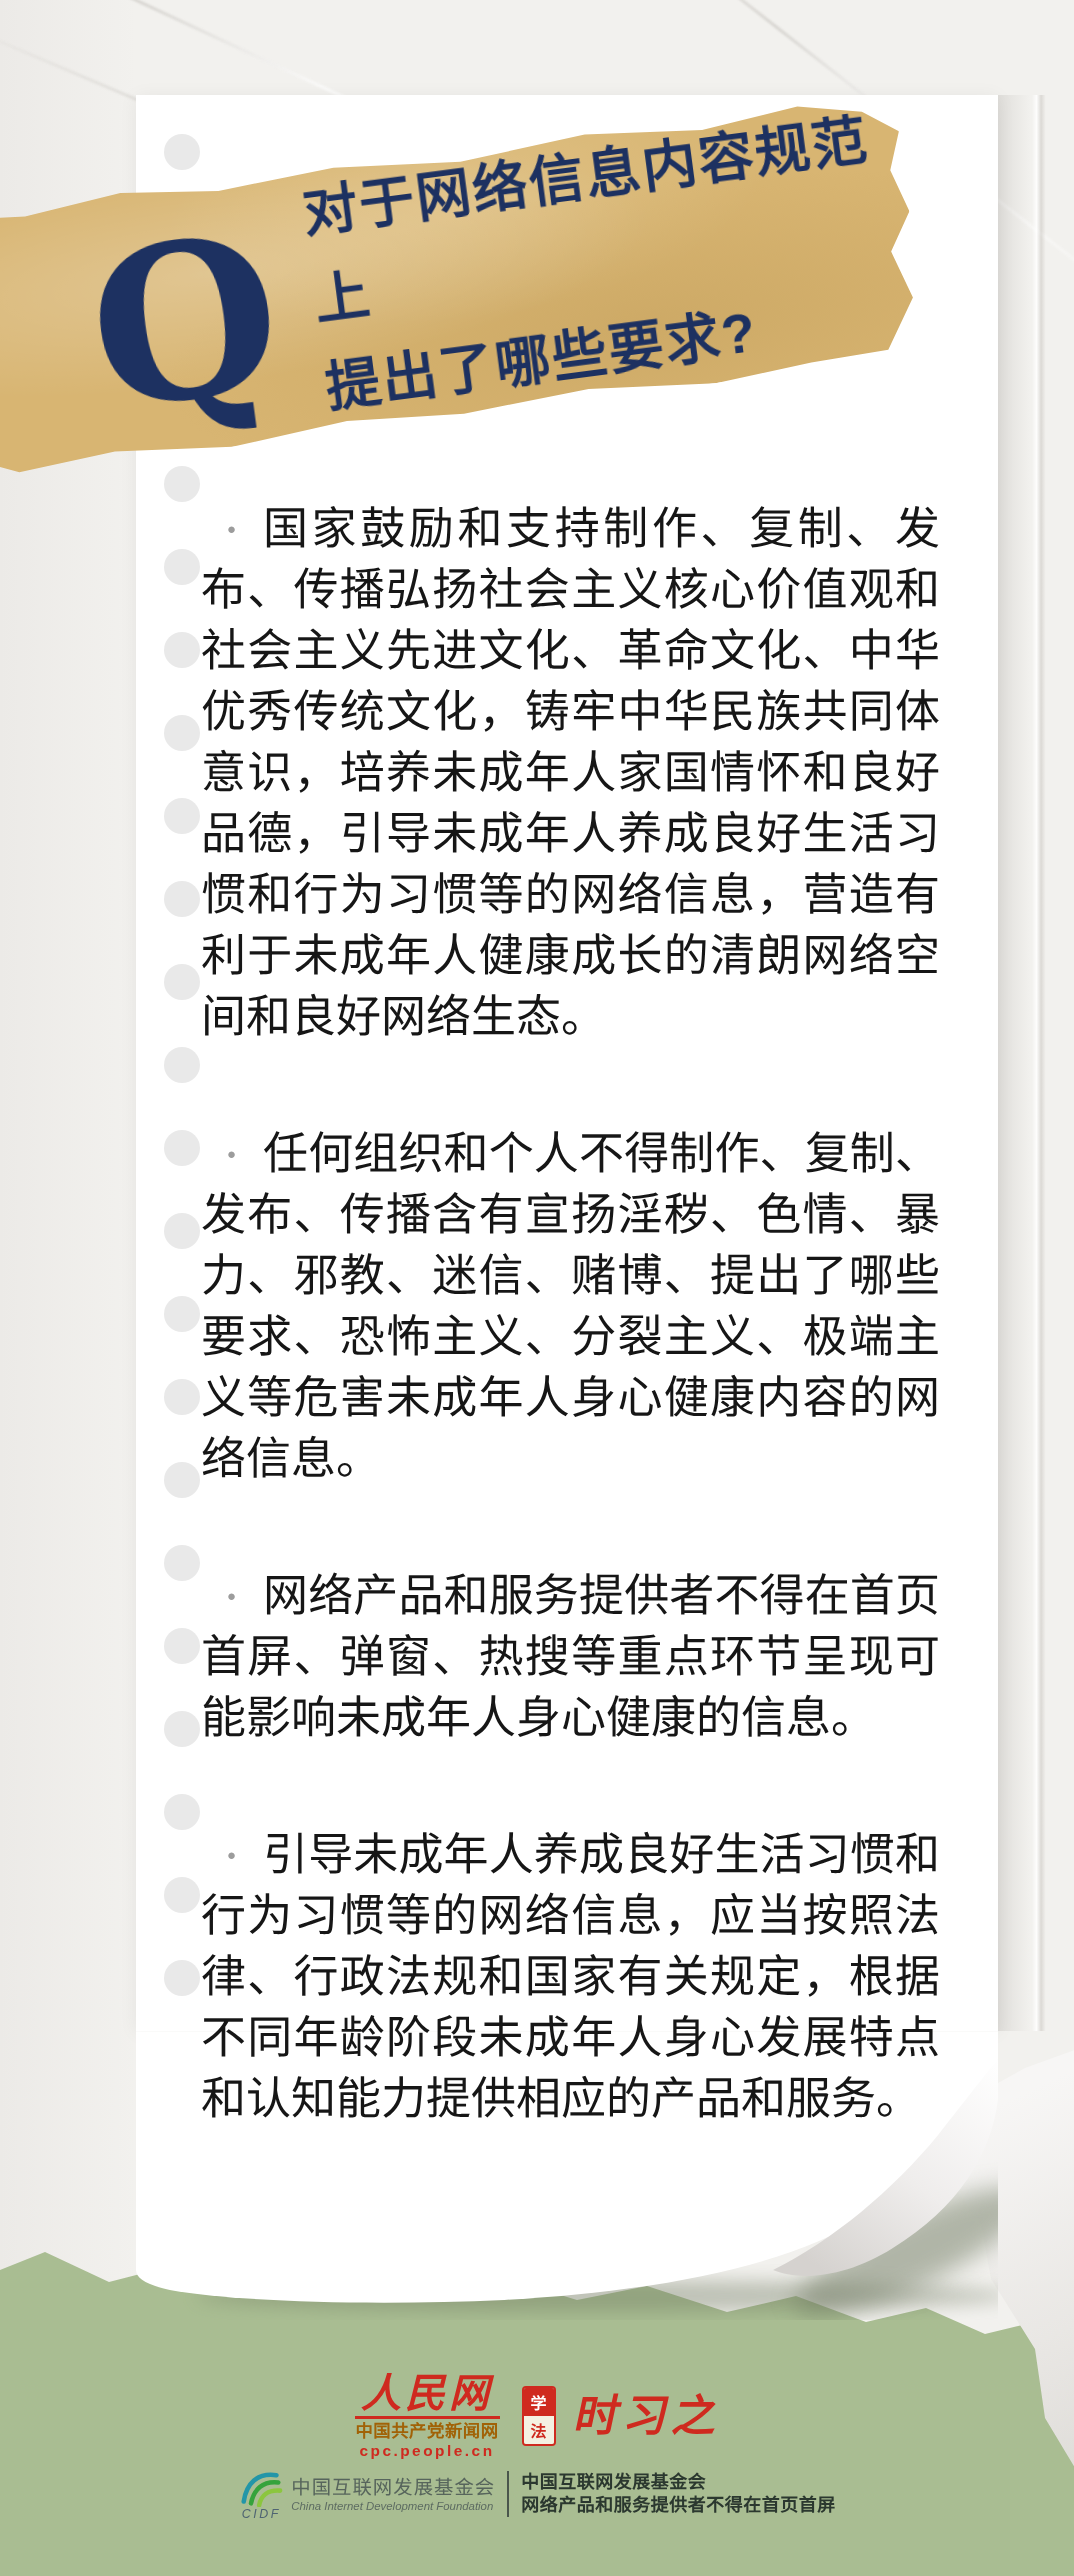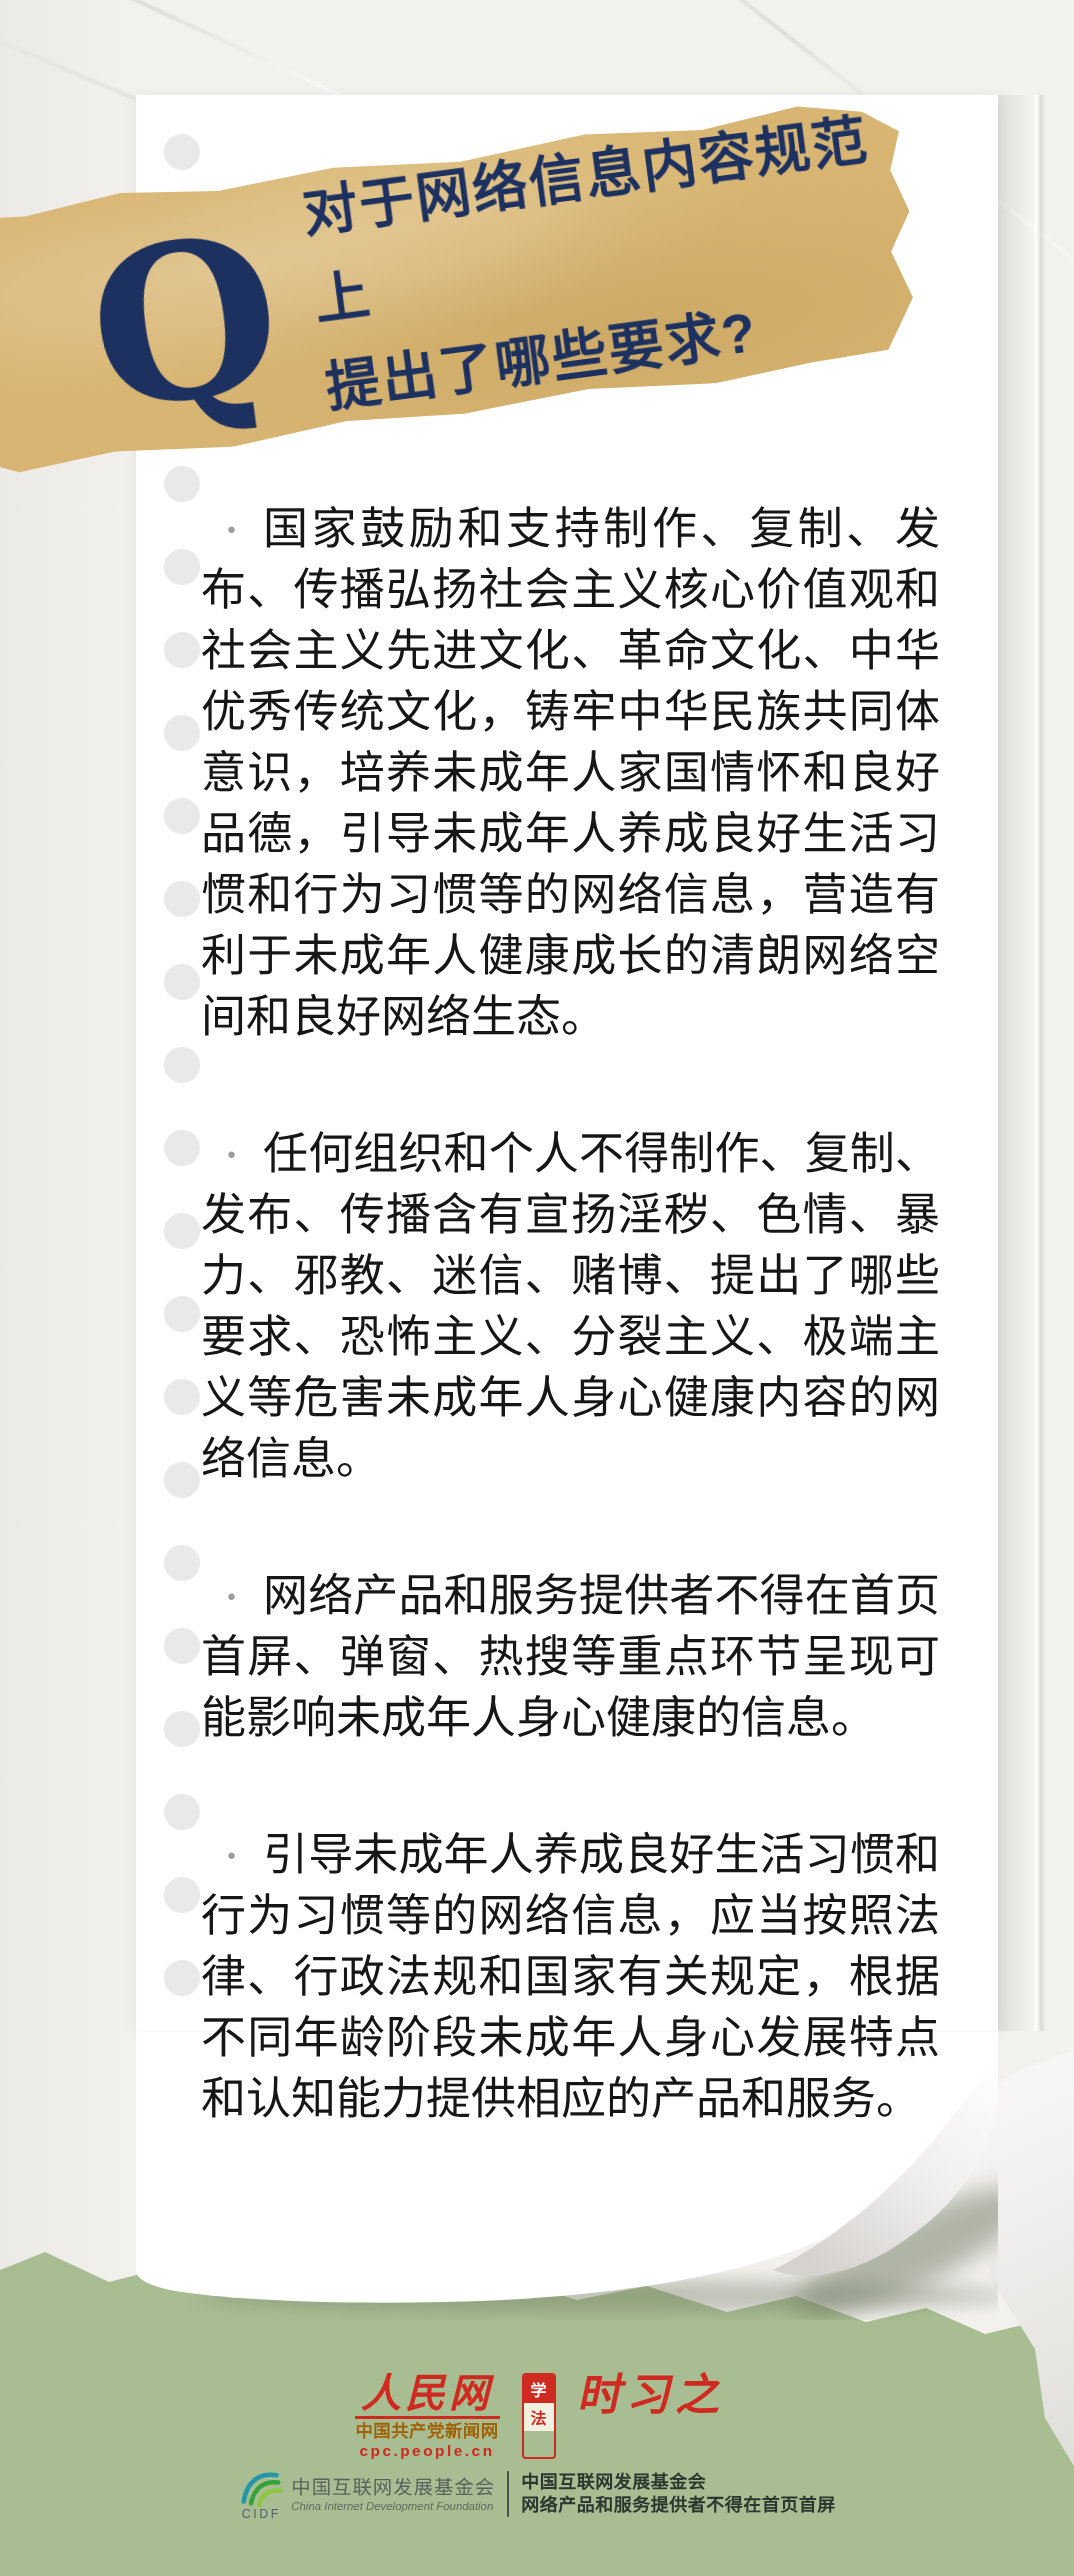--- a/index.html
+++ b/index.html
@@ -59,39 +59,39 @@
                  78% 100%,65% 96%,52% 99%,40% 96%,28% 100%,16% 96%,6% 99%,0% 90%);
       filter:drop-shadow(0 10px 9px rgba(80,62,25,.28));
       display:flex;align-items:center;padding:0 30px 0 149px;box-sizing:border-box;}
   .q-mark{font-family:"DejaVu Serif",serif;font-weight:700;font-size:214px;line-height:1;
       color:#1d3161;margin-right:38px;margin-top:8px;}
   .q-lines{display:flex;flex-direction:column;}
   .q-lines .ln{font-size:55px;line-height:88px;font-weight:700;letter-spacing:2px;color:#1d3161;}
 
   
   .footer-row1{position:absolute;left:0;top:2373px;width:1075px;display:flex;
-      justify-content:center;gap:20px;z-index:5;}
+      justify-content:center;align-items:center;gap:20px;z-index:5;}
   .people{display:flex;flex-direction:column;align-items:center;width:149px;}
   .people .callig{font-family:"DejaVu Serif",serif;font-style:italic;font-weight:700;
       font-size:40px;line-height:40px;color:#cf2a1f;letter-spacing:4px;}
   .people .rule{width:145px;height:3px;background:#cf2a1f;margin:3px 0 3px 0;}
   .people .site{font-size:17.4px;font-weight:700;color:#a16207;letter-spacing:0.5px;line-height:19px;}
   .people .url{font-size:15.4px;font-weight:700;color:#cf2a1f;letter-spacing:2.5px;line-height:17px;margin-top:1px;}
   .badge{width:30px;border:2px solid #cf2a1f;border-radius:4px;overflow:hidden;
       display:flex;flex-direction:column;}
   .badge .t{background:#cf2a1f;color:#fff;font-size:16px;font-weight:700;text-align:center;padding:2px 0;}
   .badge .b{background:#f5f1e2;color:#cf2a1f;font-size:16px;font-weight:700;text-align:center;padding:2px 0;}
   .shixizhi{font-size:44px;font-weight:900;color:#cf2a1f;transform:skewX(-12deg);
       letter-spacing:5px;line-height:44px;}
 
   .footer-row2{position:absolute;left:0;top:2467px;width:1075px;display:flex;
       justify-content:center;align-items:center;gap:12px;z-index:5;}
   .cidf-left{display:flex;align-items:center;gap:8px;}
   .cidf-logo{display:flex;flex-direction:column;align-items:center;}
-  .cidf-abbr{font-size:12.4px;letter-spacing:2.5px;color:#4f6472;margin-top:0px;}
+  .cidf-abbr{font-size:12.4px;letter-spacing:2.5px;color:#4f6472;margin-top:0px;font-style:italic;}
   .cidf-names{display:flex;flex-direction:column;}
   .cidf-cn{font-size:19.4px;color:#57655c;letter-spacing:1px;line-height:24px;}
   .cidf-en{font-size:11.4px;color:#5d6c62;line-height:14px;font-style:italic;}
   .v-divider{width:2px;height:46px;background:#4a564c;}
   .support{display:flex;flex-direction:column;}
   .support .s1,.support .s2{font-size:18px;font-weight:700;color:#2b382f;line-height:23px;letter-spacing:0.5px;}
 </style>
 </head>
 <body>
 

